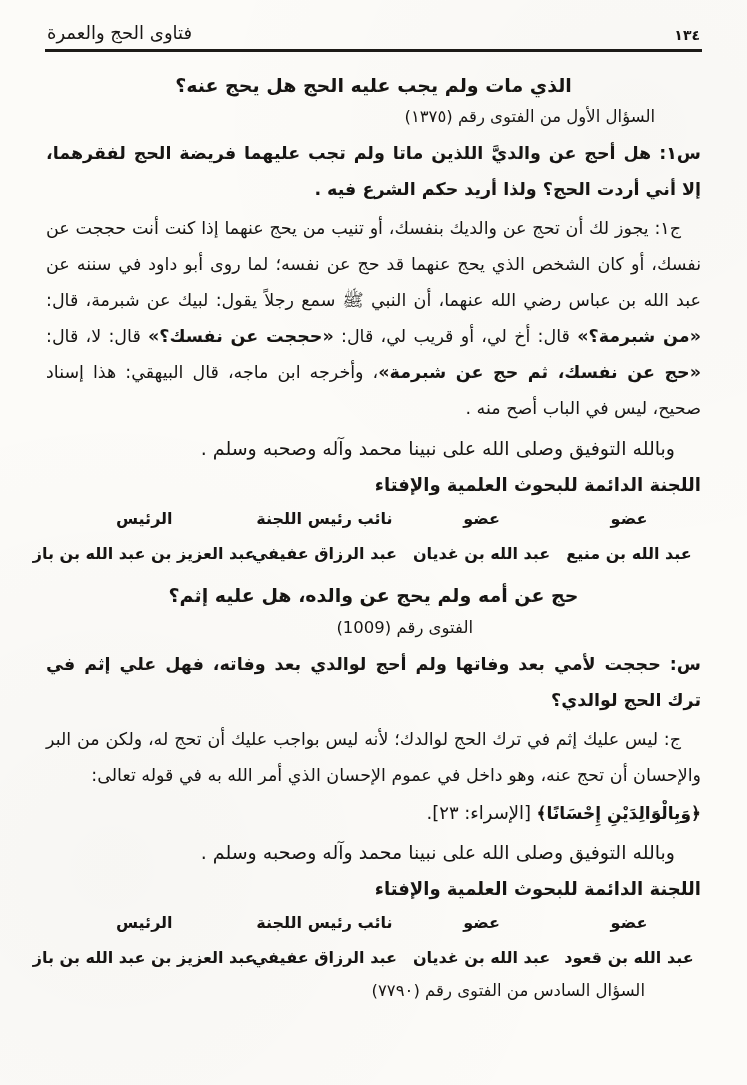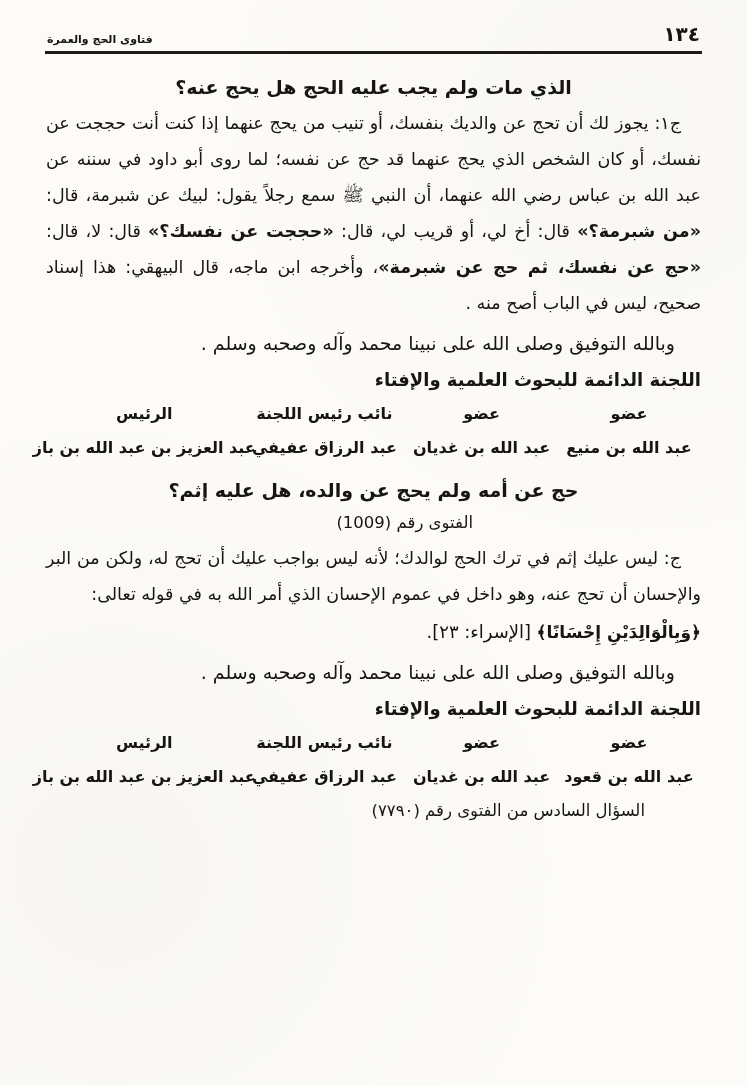--- a/index.html
+++ b/index.html
@@ -10,22 +10,22 @@
       radial-gradient(circle at 85% 12%, rgba(0,0,0,0.015), transparent 40%),
       radial-gradient(circle at 15% 80%, rgba(0,0,0,0.02), transparent 45%);
     font-family:"DejaVu Sans", sans-serif;
     color:#171513; direction:rtl;
   }
   .header {
     display:flex; justify-content:space-between; align-items:flex-end;
     margin:0 45px; padding:22px 2px 5px;
     border-bottom:3px solid #1d1b18;
   }
-  .page-num  { font-weight:bold; font-size:20px; line-height:1.2; letter-spacing:1px; }
-  .book-title{ font-weight:bold; font-size:11px; line-height:1.2; }
+  .page-num  { font-weight:bold; font-size:14px; line-height:1.2; letter-spacing:1px; }
+  .book-title{ font-weight:normal; font-size:18px; line-height:1.2; }
   .content { padding:0 46px;margin-top:20px; }
   .title   { font-size:19px; font-weight:bold; text-align:center; margin:18px 0 4px; line-height:1.4; }
   .ref     { font-size:16.5px; text-align:right; line-height:1.8; margin:2px 0; }
   .ref-1   { padding-left:42px; text-align:left; direction:rtl; }
   .ref-1, .ref-3 { text-align:right; padding-right:46px; }
   .ref-2   { padding-right:228px; }
   .ref-3   { padding-right:56px; margin-top:5px; }
   .para    { font-size:17.5px; line-height:2.06; text-align:justify; margin:3px 0 0; }
   .q       { font-weight:bold; }
   .a       { text-indent:20px; }
@@ -47,21 +47,23 @@
 <div class="page">
 
   <header class="header">
     <div class="page-num">١٣٤</div>
     <div class="book-title">فتاوى الحج والعمرة</div>
   </header>
 
   <main class="content">
 
     <h1 class="title">الذي مات ولم يجب عليه الحج هل يحج عنه؟</h1>
+    <div class="ref ref-1">السؤال الأول من الفتوى رقم (١٣٧٥)</div>
 
+    <p class="para q">س١: هل أحج عن والديَّ اللذين ماتا ولم تجب عليهما فريضة الحج لفقرهما، إلا أني أردت الحج؟ ولذا أريد حكم الشرع فيه .</p>
     <p class="para a"><span>ج١: يجوز لك أن تحج عن والديك بنفسك، أو تنيب من يحج عنهما إذا كنت أنت حججت عن نفسك، أو كان الشخص الذي يحج عنهما قد حج عن نفسه؛ لما روى أبو داود في سننه عن عبد الله بن عباس رضي الله عنهما، أن النبي ﷺ سمع رجلاً يقول: لبيك عن شبرمة، قال: </span><span class="b">«من شبرمة؟»</span><span> قال: أخ لي، أو قريب لي، قال: </span><span class="b">«حججت عن نفسك؟»</span><span> قال: لا، قال: </span><span class="b">«حج عن نفسك، ثم حج عن شبرمة»</span><span>، وأخرجه ابن ماجه، قال البيهقي: هذا إسناد صحيح، ليس في الباب أصح منه .</span></p>
 
     <p class="closing">وبالله التوفيق وصلى الله على نبينا محمد وآله وصحبه وسلم .</p>
     <p class="committee">اللجنة الدائمة للبحوث العلمية والإفتاء</p>
 
     <div class="sig">
       <div class="sig-col c1">
         <div class="role">عضو</div>
         <div class="name">عبد الله بن منيع</div>
       </div>
@@ -75,20 +77,21 @@
       </div>
       <div class="sig-col c4">
         <div class="role">الرئيس</div>
         <div class="name">عبد العزيز بن عبد الله بن باز</div>
       </div>
     </div>
 
     <h1 class="title">حج عن أمه ولم يحج عن والده، هل عليه إثم؟</h1>
     <div class="ref ref-2">الفتوى رقم (1009)</div>
 
+    <p class="para q">س: حججت لأمي بعد وفاتها ولم أحج لوالدي بعد وفاته، فهل علي إثم في ترك الحج لوالدي؟</p>
     <p class="para a">ج: ليس عليك إثم في ترك الحج لوالدك؛ لأنه ليس بواجب عليك أن تحج له، ولكن من البر والإحسان أن تحج عنه، وهو داخل في عموم الإحسان الذي أمر الله به في قوله تعالى:</p>
 
     <div class="verse-line">
       <span class="verse">﴿وَبِالْوَالِدَيْنِ إِحْسَانًا﴾</span>
       <span class="cite">[الإسراء: ٢٣].</span>
     </div>
 
     <p class="closing">وبالله التوفيق وصلى الله على نبينا محمد وآله وصحبه وسلم .</p>
     <p class="committee">اللجنة الدائمة للبحوث العلمية والإفتاء</p>
 

